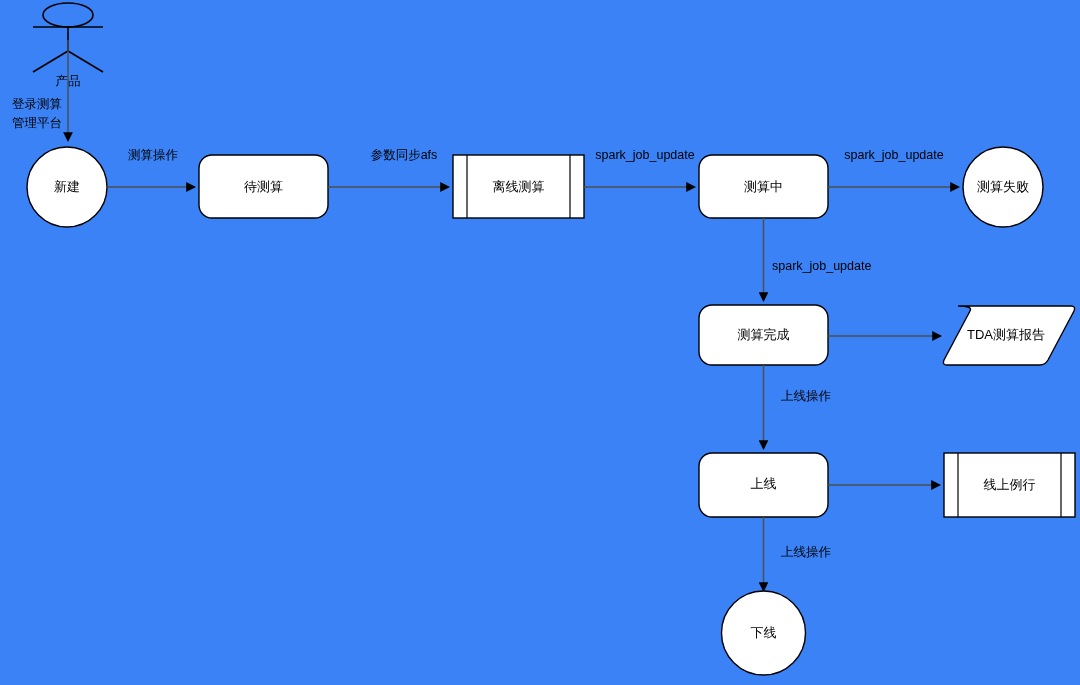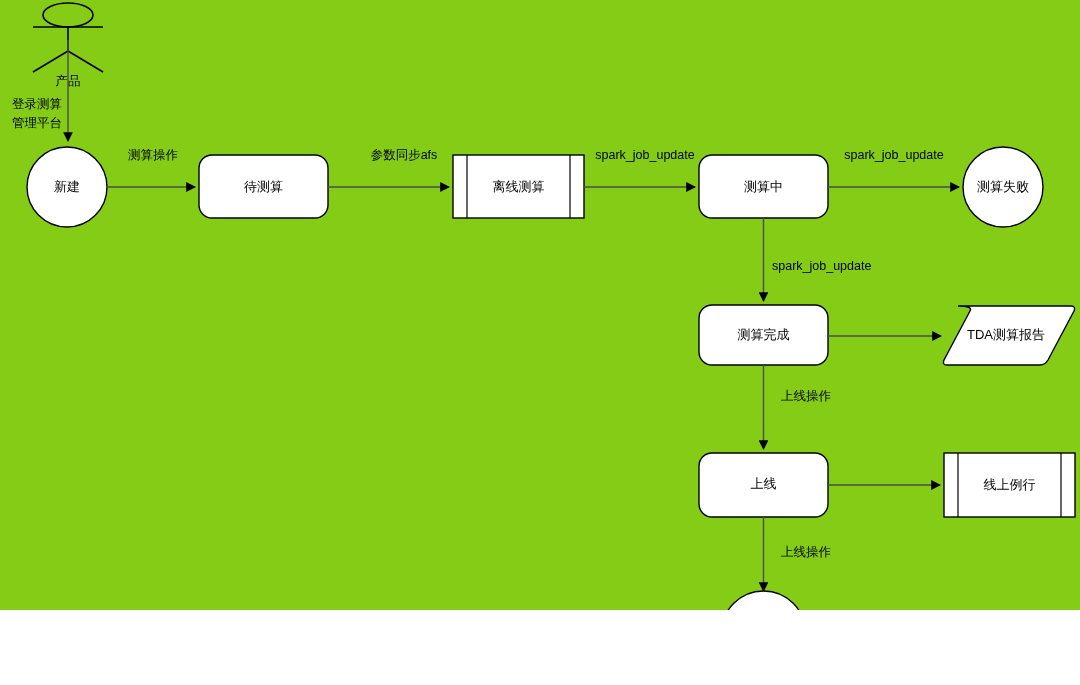--- a/index.html
+++ b/index.html
@@ -6,22 +6,22 @@
     margin: 0;
     padding: 0;
     background: #ffffff;
   }
   body {
     font-family: "Liberation Sans", "DejaVu Sans", sans-serif;
   }
   #canvas-wrap {
     position: relative;
     width: 1080px;
-    height: 610px;
-    background: #84cc16;
+    height: 685px;
+    background: #3b82f6;
     overflow: hidden;
   }
   svg#diagram {
     display: block;
     width: 1080px;
     height: 685px;
   }
   .shape-stroke {
     fill: #ffffff;
     stroke: #000000;

